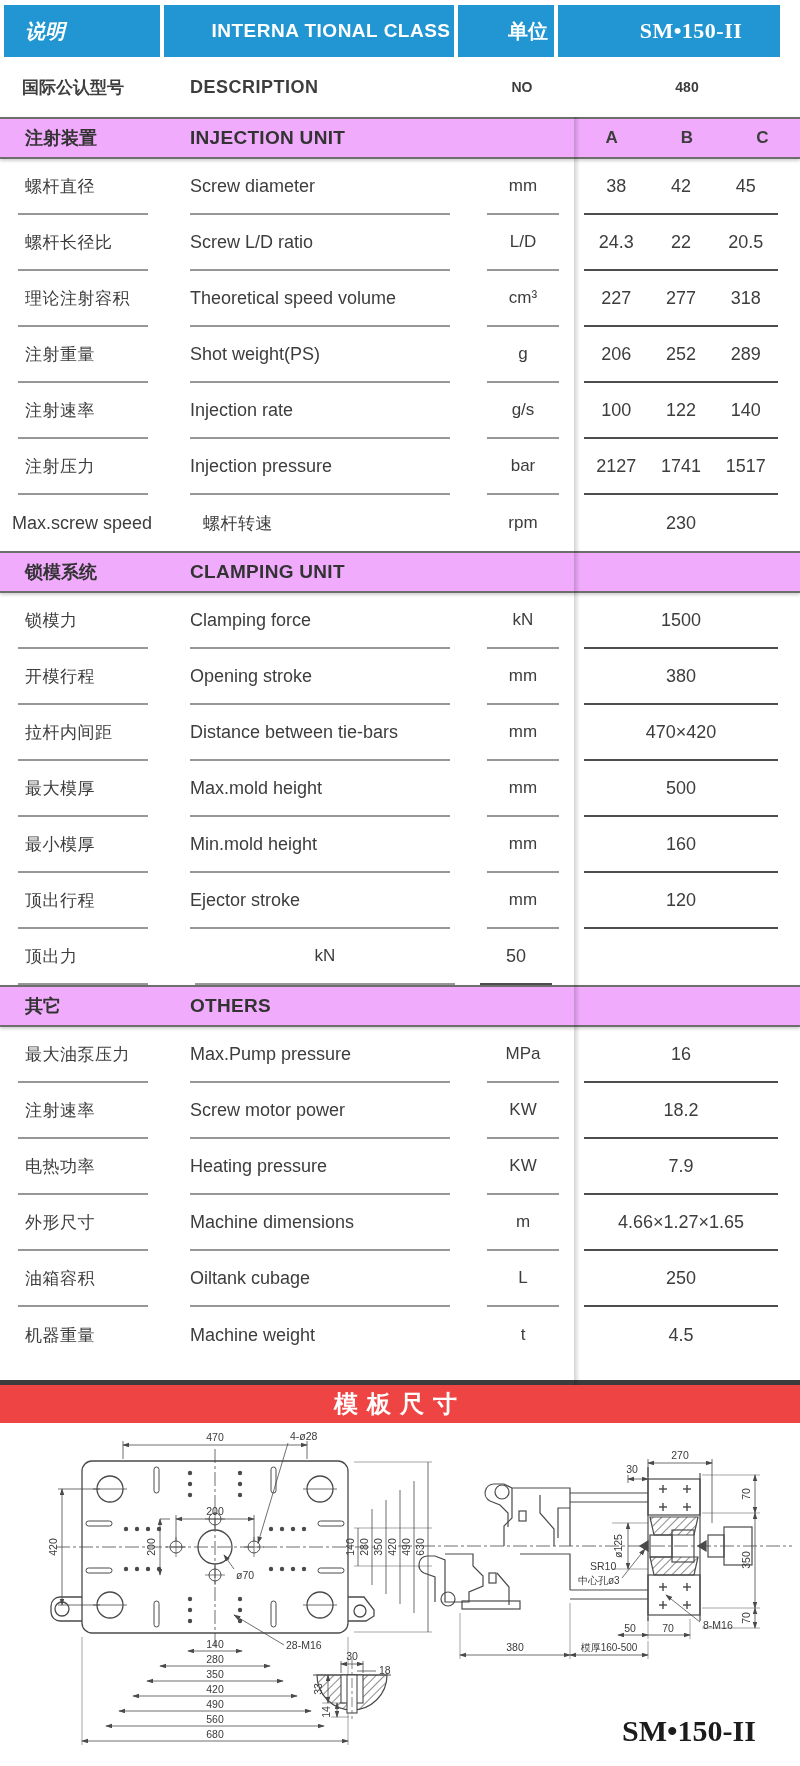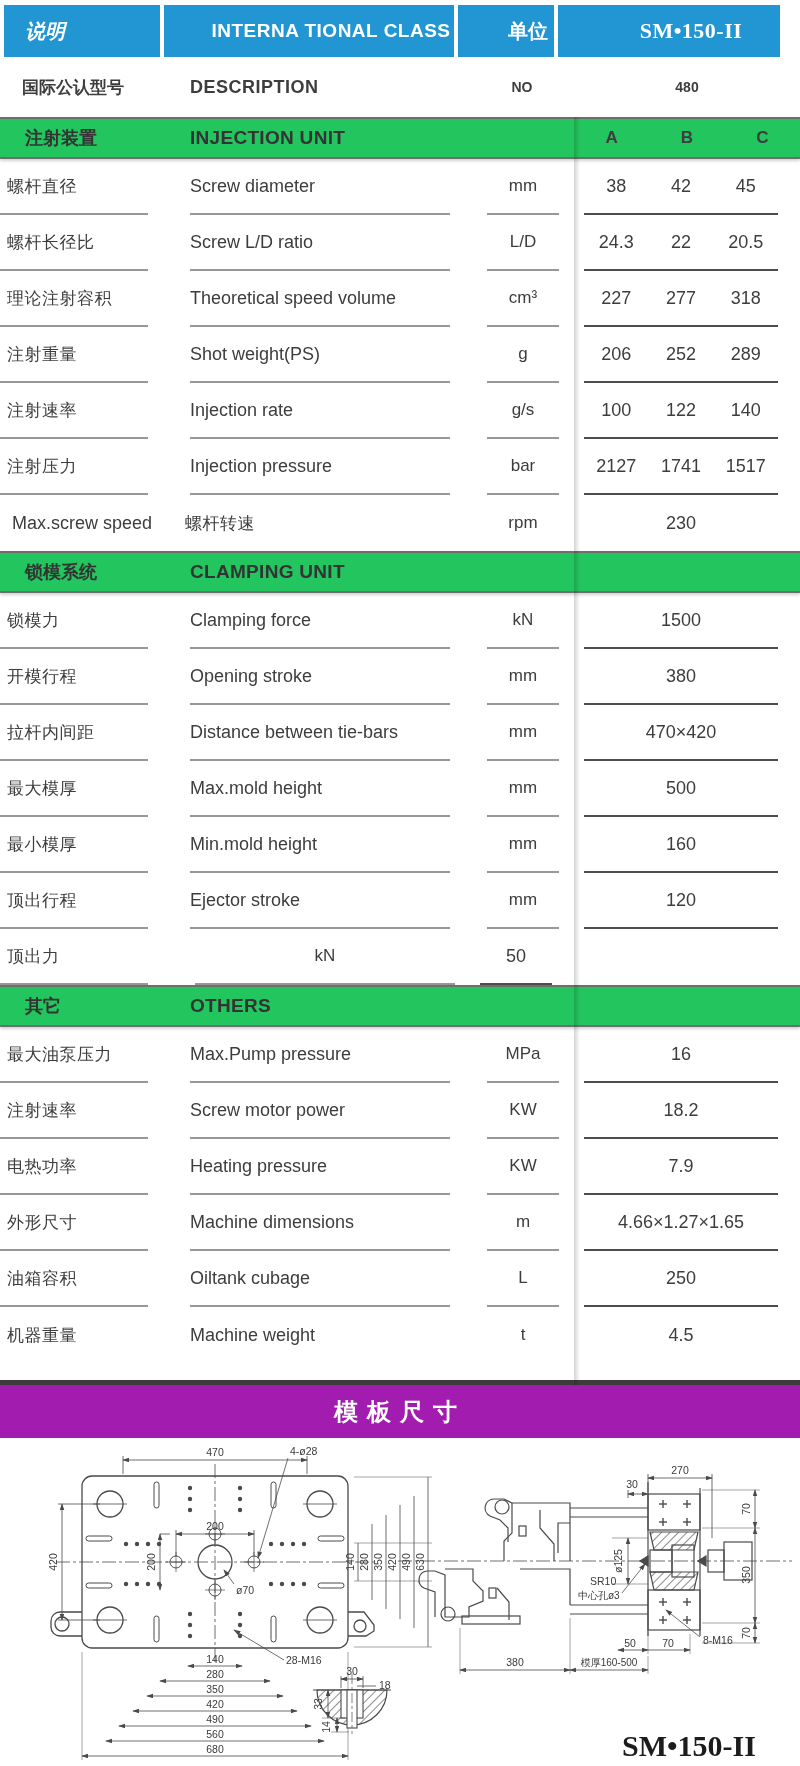--- a/index.html
+++ b/index.html
@@ -21,48 +21,48 @@
   
   .grid { display: grid; grid-template-columns: 178px 292px 104px 226px; }
   .c { display: flex; align-items: center; }
   
   .desc { height: 60px; font-weight: bold; }
   .desc .c1 { padding-left: 22px; font-size: 17px; }
   .desc .c2 { padding-left: 12px; font-size: 18px; letter-spacing: .5px; }
   .desc .c3, .desc .c4 { justify-content: center; font-size: 14px; }
   
   .band {
-    height: 42px; background: #22c55e;
+    height: 42px; background: #f0abfc;
     border-top: 2px solid #6e6e6e; border-bottom: 2px solid #6e6e6e;
     box-shadow: 0 2px 3px rgba(0,0,0,.18); position: relative; z-index: 2;
   }
   .band .c1 { padding-left: 25px; font-size: 18px; font-weight: bold; color: #333; }
   .band .c2 { padding-left: 12px; font-size: 19px; font-weight: bold; color: #333; letter-spacing: .3px; }
   .band .c4 { display: grid; grid-template-columns: 1fr 1fr 1fr; font-weight: bold; font-size: 17px; }
   .band .c4 span { text-align: center; }
   
   .row { height: 56px; }
-  .row .c1 { margin-right: 30px; padding-left: 7px; font-size: 17px; font-weight: 500; letter-spacing: .5px; }
+  .row .c1 { margin-left: 18px; margin-right: 30px; padding-left: 7px; font-size: 17px; font-weight: 500; letter-spacing: .5px; }
   .row .c2 { margin-left: 12px; margin-right: 20px; font-size: 18px; }
   .row .c3 { margin-left: 17px; margin-right: 15px; justify-content: center; font-size: 17px; }
   .row .c4 { margin-left: 10px; margin-right: 22px; justify-content: center; font-size: 18px; }
   .row .c1, .row .c2, .row .c3 { border-bottom: 2px solid #979797; }
   .row .c4 { border-bottom: 2px solid #4d4d4d; }
   .row.no-ul .c1, .row.no-ul .c2, .row.no-ul .c3, .row.no-ul .c4 { border-bottom: none; }
   .row .c4.triple { display: grid; grid-template-columns: 1fr 1fr 1fr; }
   .row .c4.triple span { text-align: center; }
   
   .col4-shadow {
     position: absolute; left: 574px; top: 117px; width: 6px; height: 1268px;
     background: linear-gradient(to right, rgba(0,0,0,.17), rgba(0,0,0,0)); z-index: 3; pointer-events: none;
   }
   .spacer { height: 17px; }
   .dark-line { height: 5px; background: #3c3c3c; }
   .banner {
-    height: 53px; background: #a21caf; color: #fff; display: flex; align-items: center; justify-content: center;
+    height: 38px; background: #ef4444; color: #fff; display: flex; align-items: center; justify-content: center;
     font-size: 24px; font-weight: bold; letter-spacing: 9px;
   }
   
   .draw { display: block; width: 800px; height: 329px; }
   .draw text { font-family: "Liberation Sans", sans-serif; font-size: 10.5px; fill: #3a3a3a; }
   .draw .big { font-family: "Liberation Serif", serif; font-size: 30px; font-weight: bold; fill: #1c1c1c; }
   .draw .cjk { font-size: 10px; }
 </style>
 </head>
 <body>

